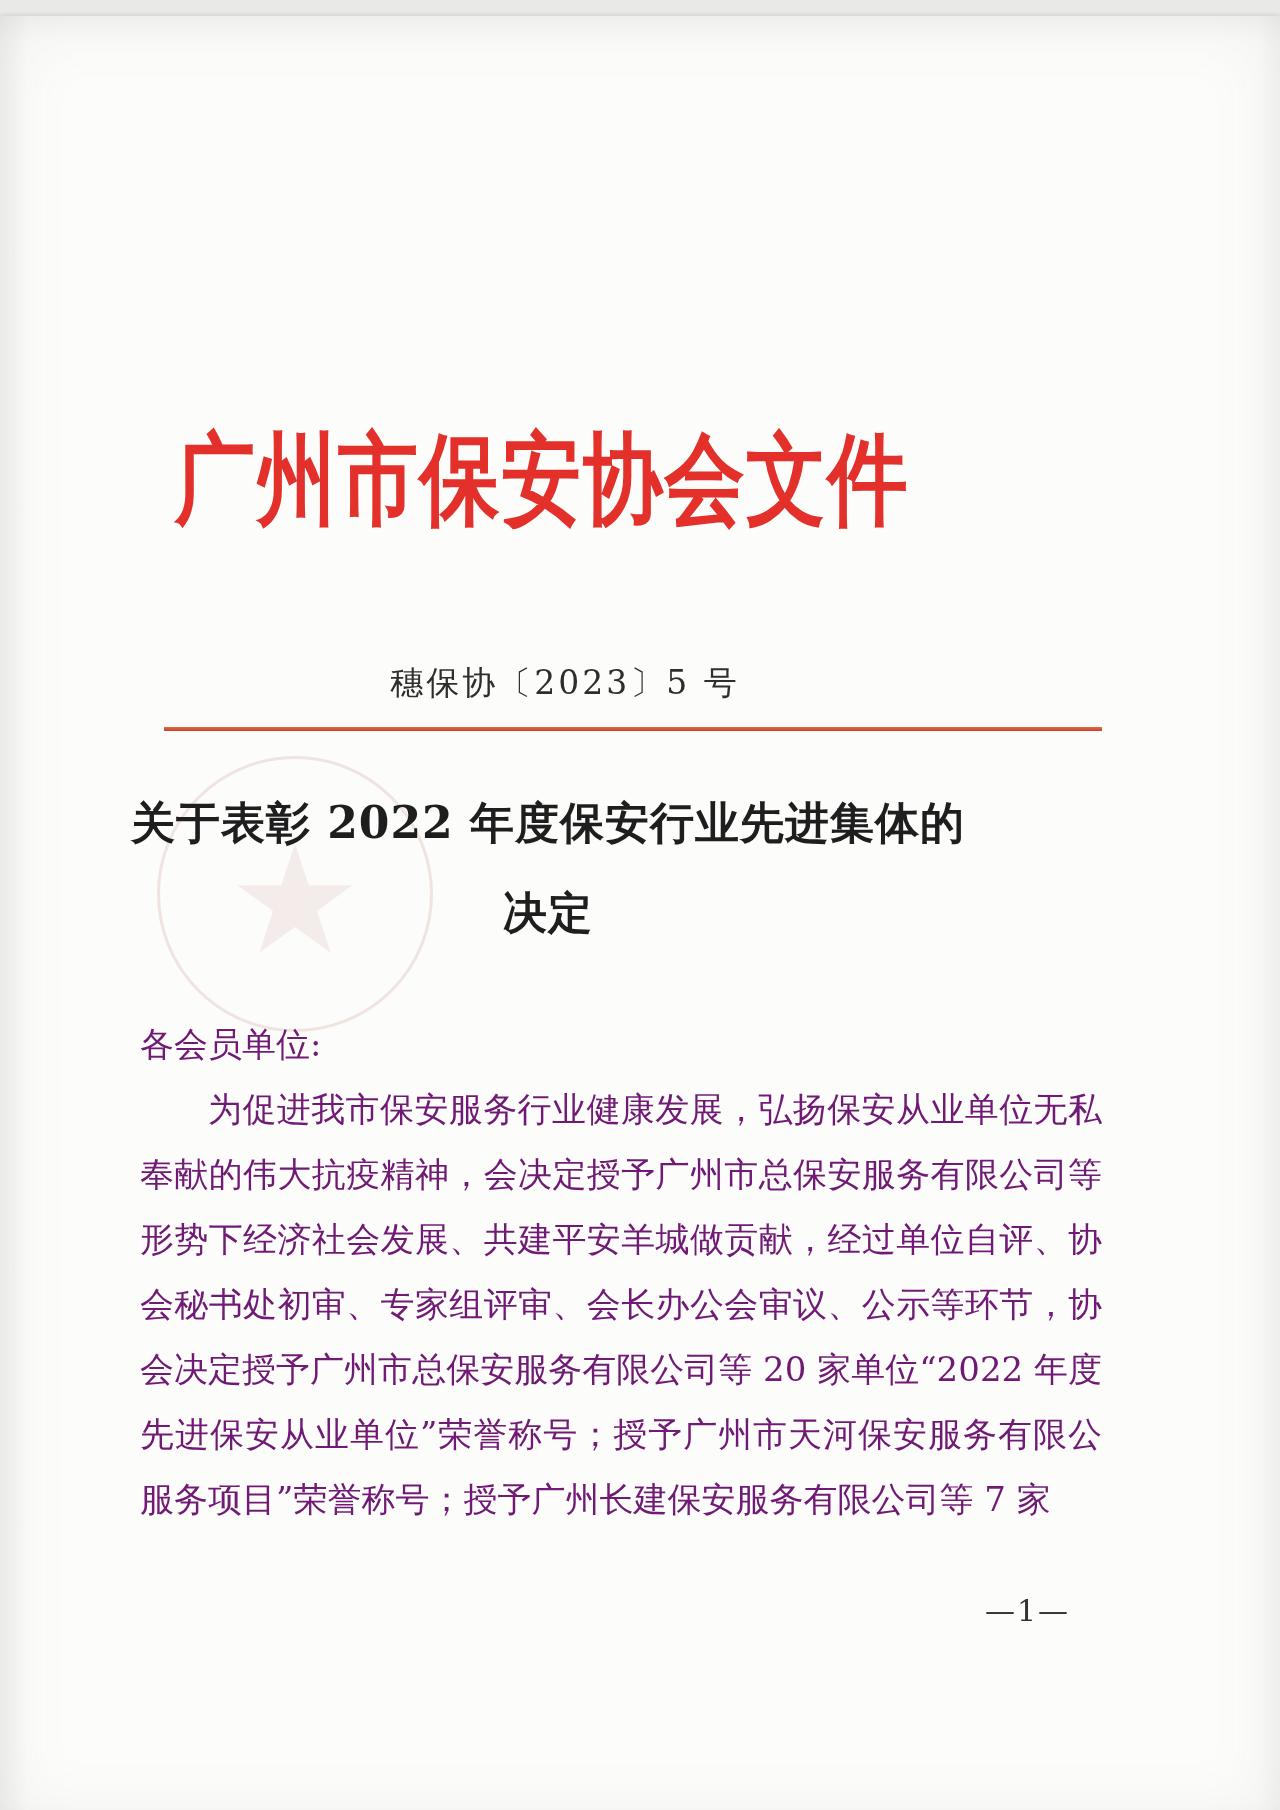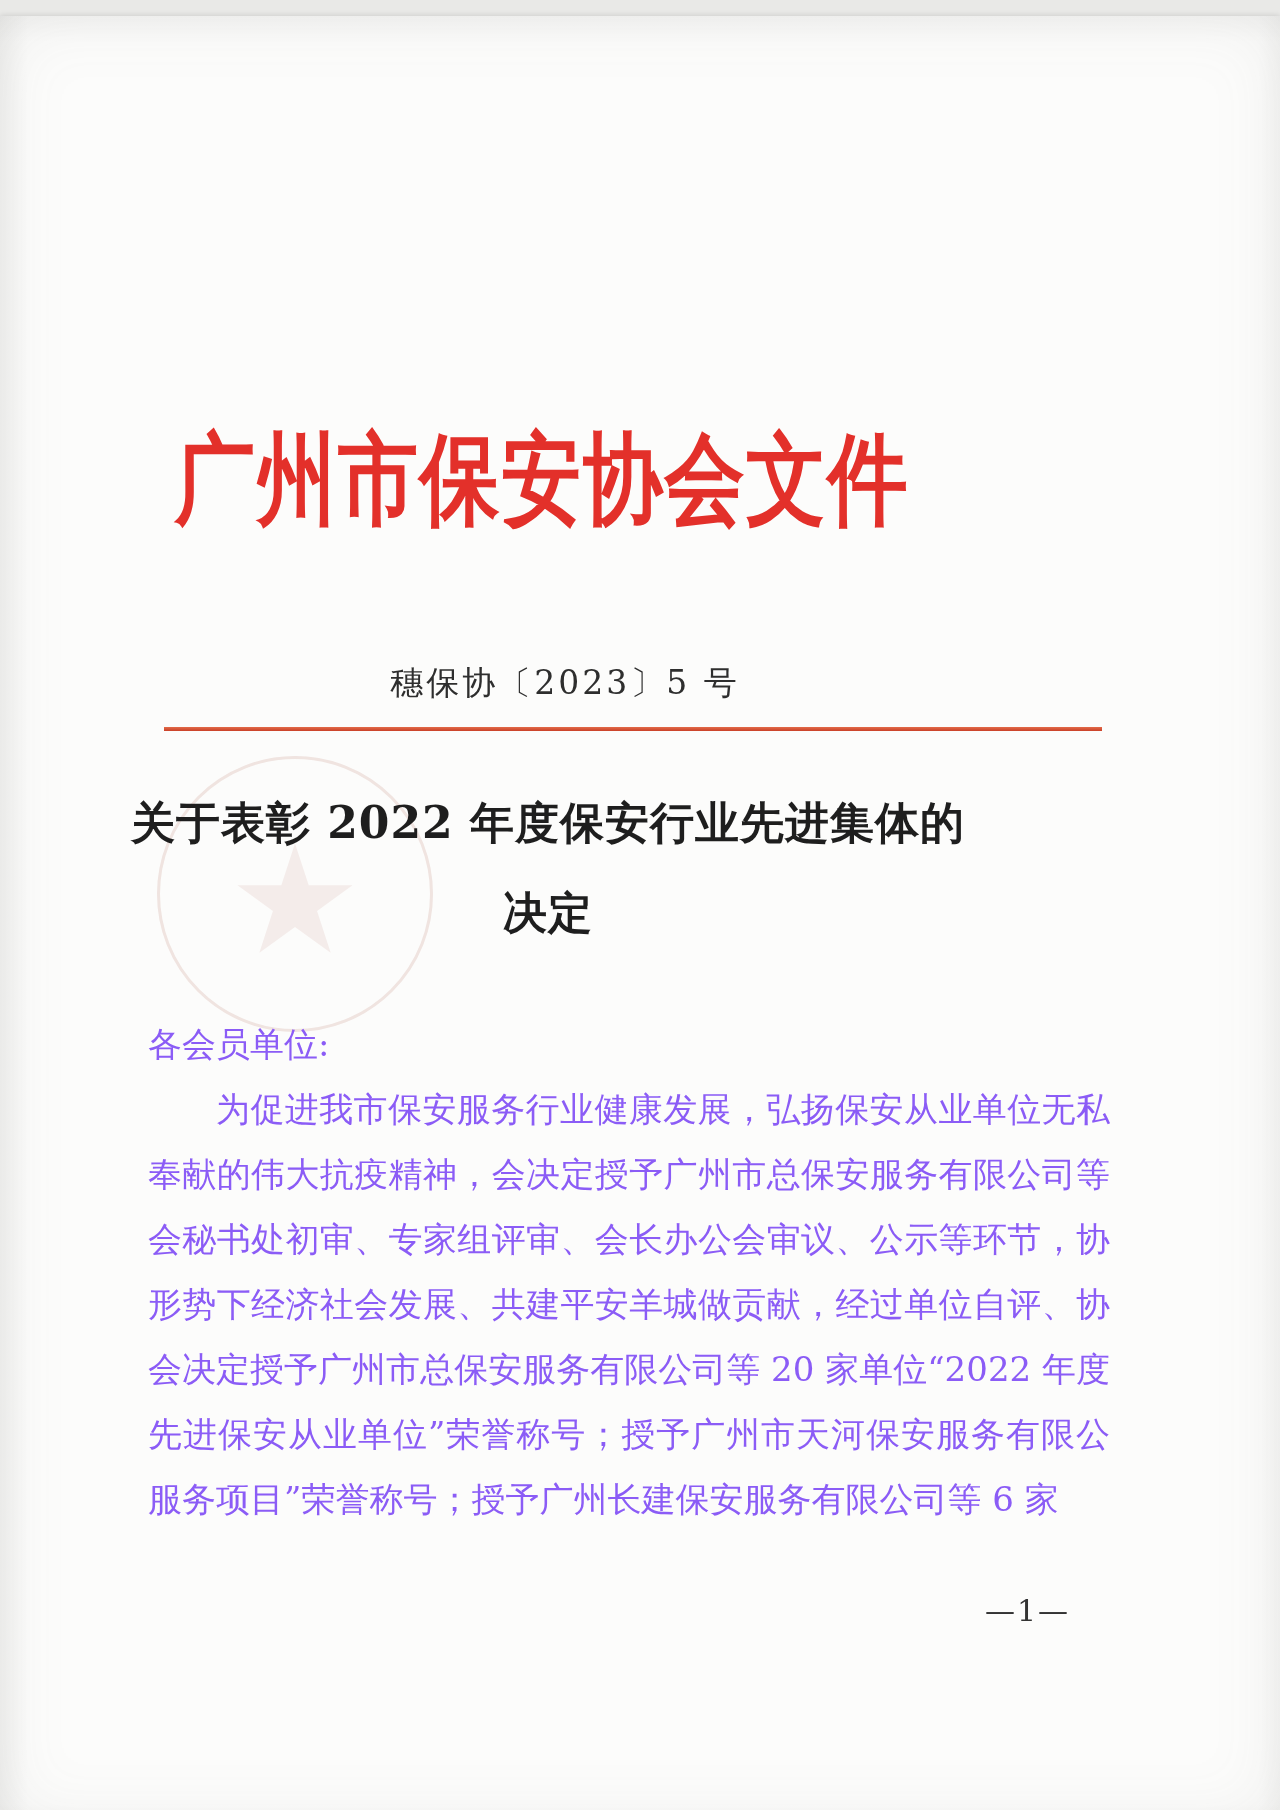--- a/index.html
+++ b/index.html
@@ -64,22 +64,22 @@
     display:flex;align-items:center;justify-content:center;
   }
   .stamp-star{
     font-size:150px;line-height:1;
     color:rgba(205,158,148,0.16);
     font-family:"DejaVu Sans",sans-serif;
     transform:translateY(6px);
   }
 
   .body-block{
-    position:absolute;top:996px;left:148px;width:962px;
-    font-size:34px;color:#8b5cf6;z-index:2;
+    position:absolute;top:996px;left:140px;width:962px;
+    font-size:34px;color:#701a75;z-index:2;
   }
   .line{height:65px;line-height:65px;}
   .salutation{text-align:left;}
   .just{text-align:justify;text-align-last:justify;}
   .indent{text-indent:68px;}
   .last-line{text-align:left;}
 
   .page-number{
     position:absolute;top:1577px;left:985px;
     font-size:30px;color:#333;letter-spacing:2px;z-index:2;
@@ -105,22 +105,22 @@
 
   <div class="doc-title">
     <div>关于表彰 2022 年度保安行业先进集体的</div>
     <div>决定</div>
   </div>
 
   <div class="body-block">
     <div class="line salutation">各会员单位:</div>
     <div class="line just indent">为促进我市保安服务行业健康发展，弘扬保安从业单位无私</div>
     <div class="line just">奉献的伟大抗疫精神，会决定授予广州市总保安服务有限公司等</div>
+    <div class="line just">形势下经济社会发展、共建平安羊城做贡献，经过单位自评、协</div>
     <div class="line just">会秘书处初审、专家组评审、会长办公会审议、公示等环节，协</div>
-    <div class="line just">形势下经济社会发展、共建平安羊城做贡献，经过单位自评、协</div>
     <div class="line just">会决定授予广州市总保安服务有限公司等 20 家单位“2022 年度</div>
     <div class="line just">先进保安从业单位”荣誉称号；授予广州市天河保安服务有限公</div>
-    <div class="line last-line">服务项目”荣誉称号；授予广州长建保安服务有限公司等 6 家</div>
+    <div class="line last-line">服务项目”荣誉称号；授予广州长建保安服务有限公司等 7 家</div>
   </div>
 
   <div class="page-number">—1—</div>
 
 </div>
 
 </body></html>

